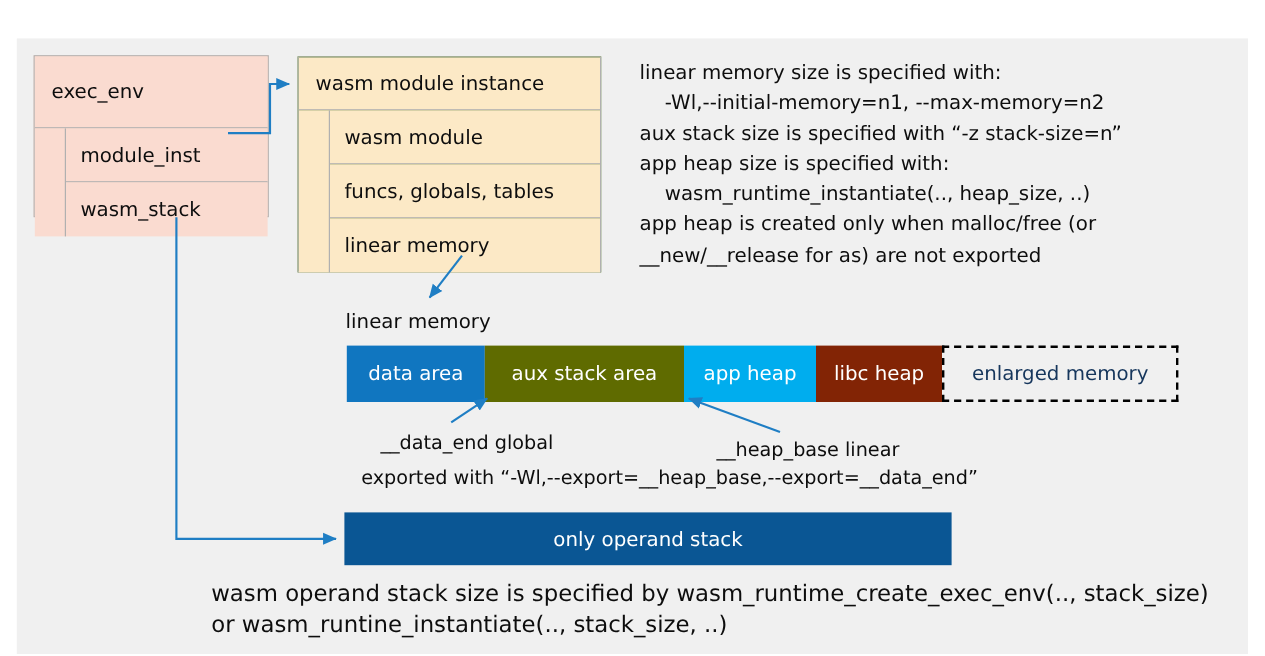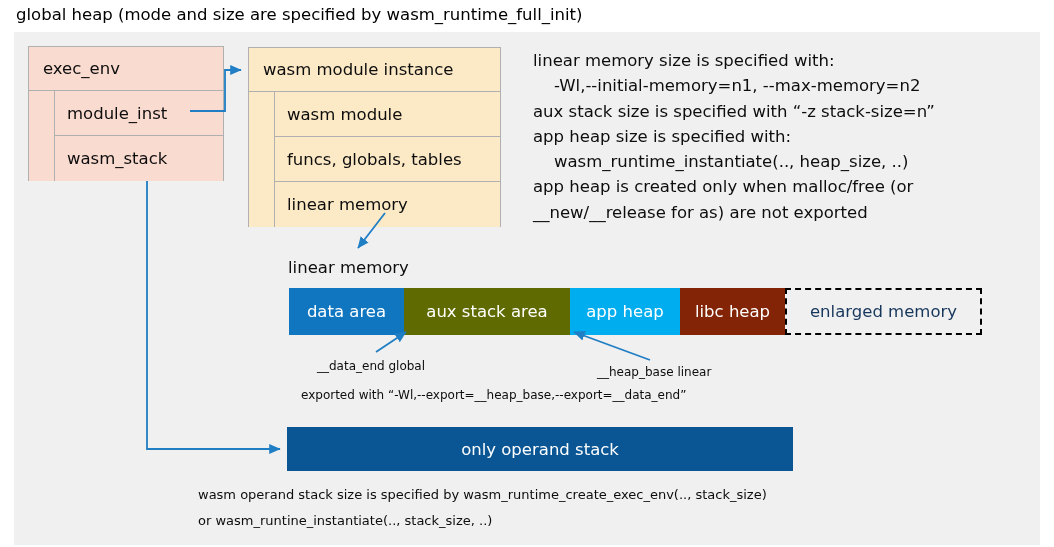--- a/index.html
+++ b/index.html
@@ -125,21 +125,21 @@
     white-space: nowrap;
   }
   .mem-seg.dashed {
     border: 2.5px dashed #000000;
     background: transparent;
     color: #16365c;
   }
   
   .annot {
     position: absolute;
-    font-size: 12px;
+    font-size: 16px;
     color: #0d0d0d;
     white-space: nowrap;
   }
   #annot-data-end   { left: 317px; top: 359px; }
   #annot-heap-base  { left: 597px; top: 365px; }
   #annot-exported   { left: 301px; top: 388px; }
 
   
   #operand-stack-bar {
     position: absolute;
@@ -150,47 +150,46 @@
     display: flex;
     align-items: center;
     justify-content: center;
     font-size: 16.5px;
     color: #ffffff;
     white-space: nowrap;
   }
   
   #bottom-notes {
     position: absolute;
-    left: 198px;
+    left: 176px;
     top: 482px;
-    font-size: 13px;
+    font-size: 19px;
     line-height: 26px;
     color: #0d0d0d;
     white-space: pre;
   }
   
   #connectors {
     position: absolute;
     left: 0; top: 0;
     width: 1054px;
     height: 547px;
     pointer-events: none;
   }
 </style>
 </head>
 <body>
 
 <div id="page">
 
-  <div id="page-title">global heap (mode and size are specified by wasm_runtime_full_init)</div>
 
   <div id="global-panel"></div>
 
   <div class="struct-box" id="exec-env-box" style="left:28px; top:46px; width:196px; height:135px;">
-    <div class="struct-header" style="height:44px;">exec_env</div>
+    <div class="struct-header" style="height:60px;">exec_env</div>
     <div class="struct-body" style="height:90px;">
       <div class="struct-gutter" style="width:26px;"></div>
       <div class="struct-rows">
         <div class="struct-row" style="height:45px;">module_inst</div>
         <div class="struct-row" style="height:45px;">wasm_stack</div>
       </div>
     </div>
   </div>
 
   <div class="struct-box" id="module-inst-box" style="left:248px; top:47px; width:253px; height:180px;">

